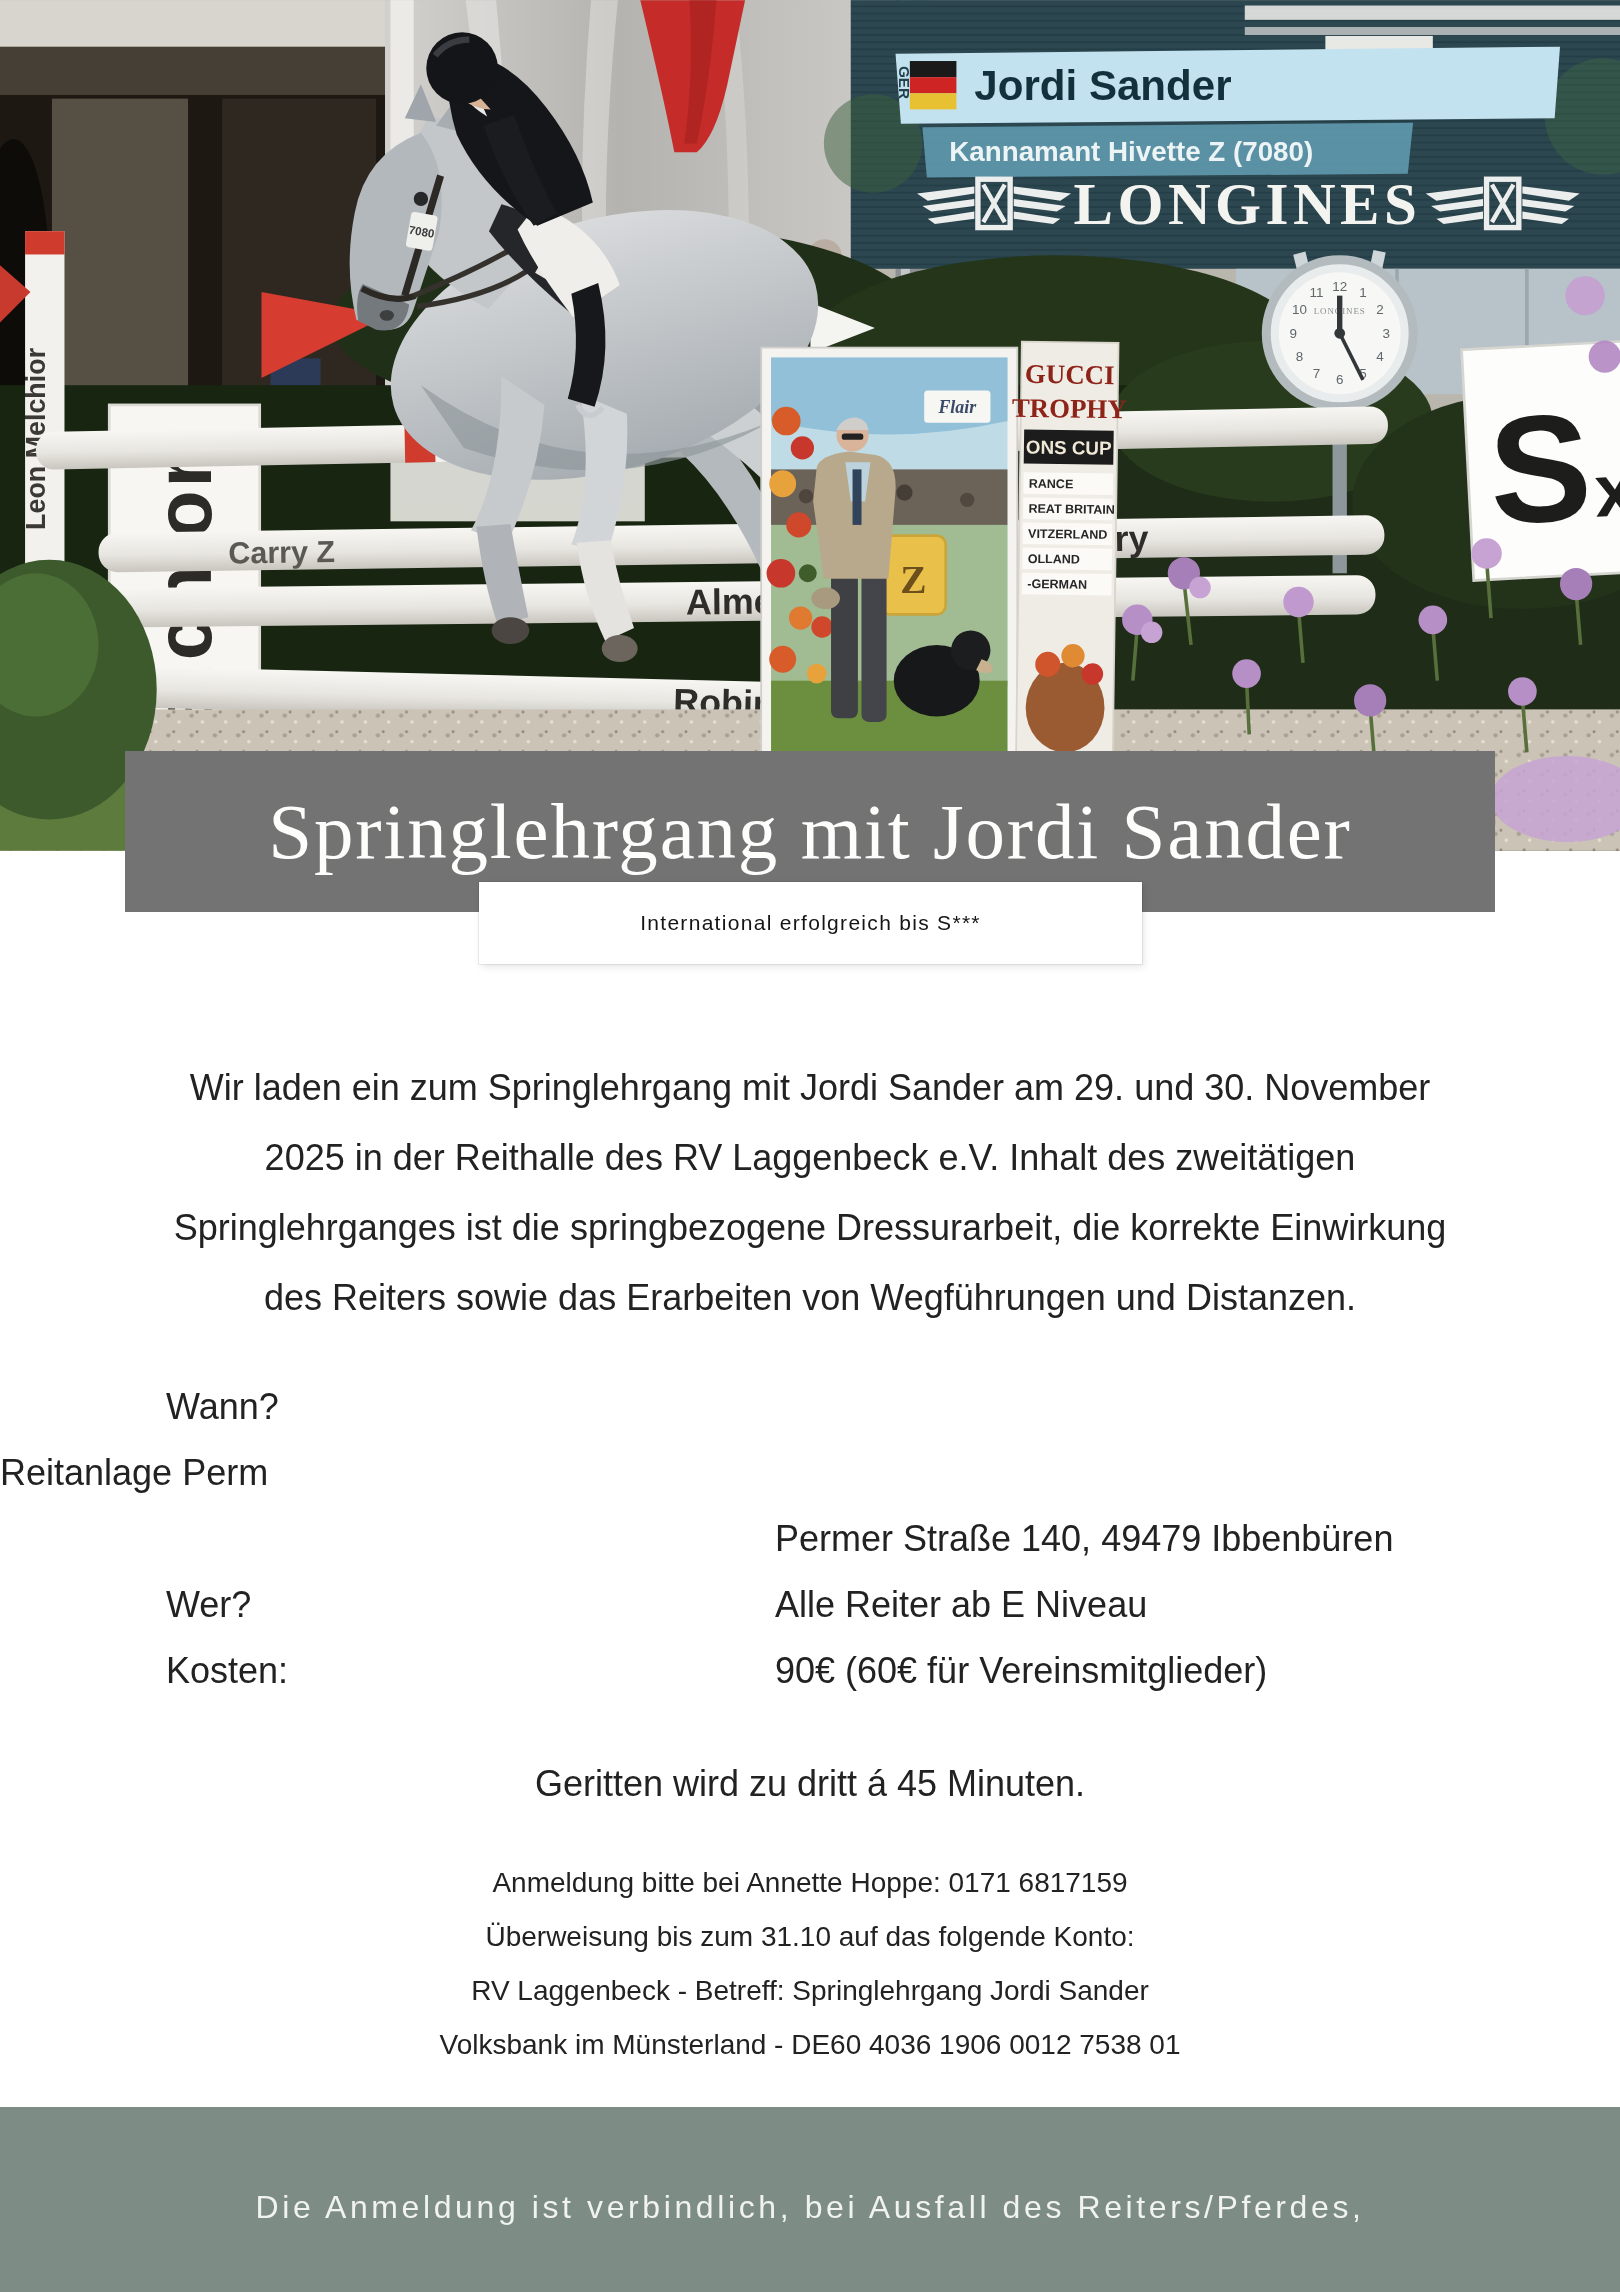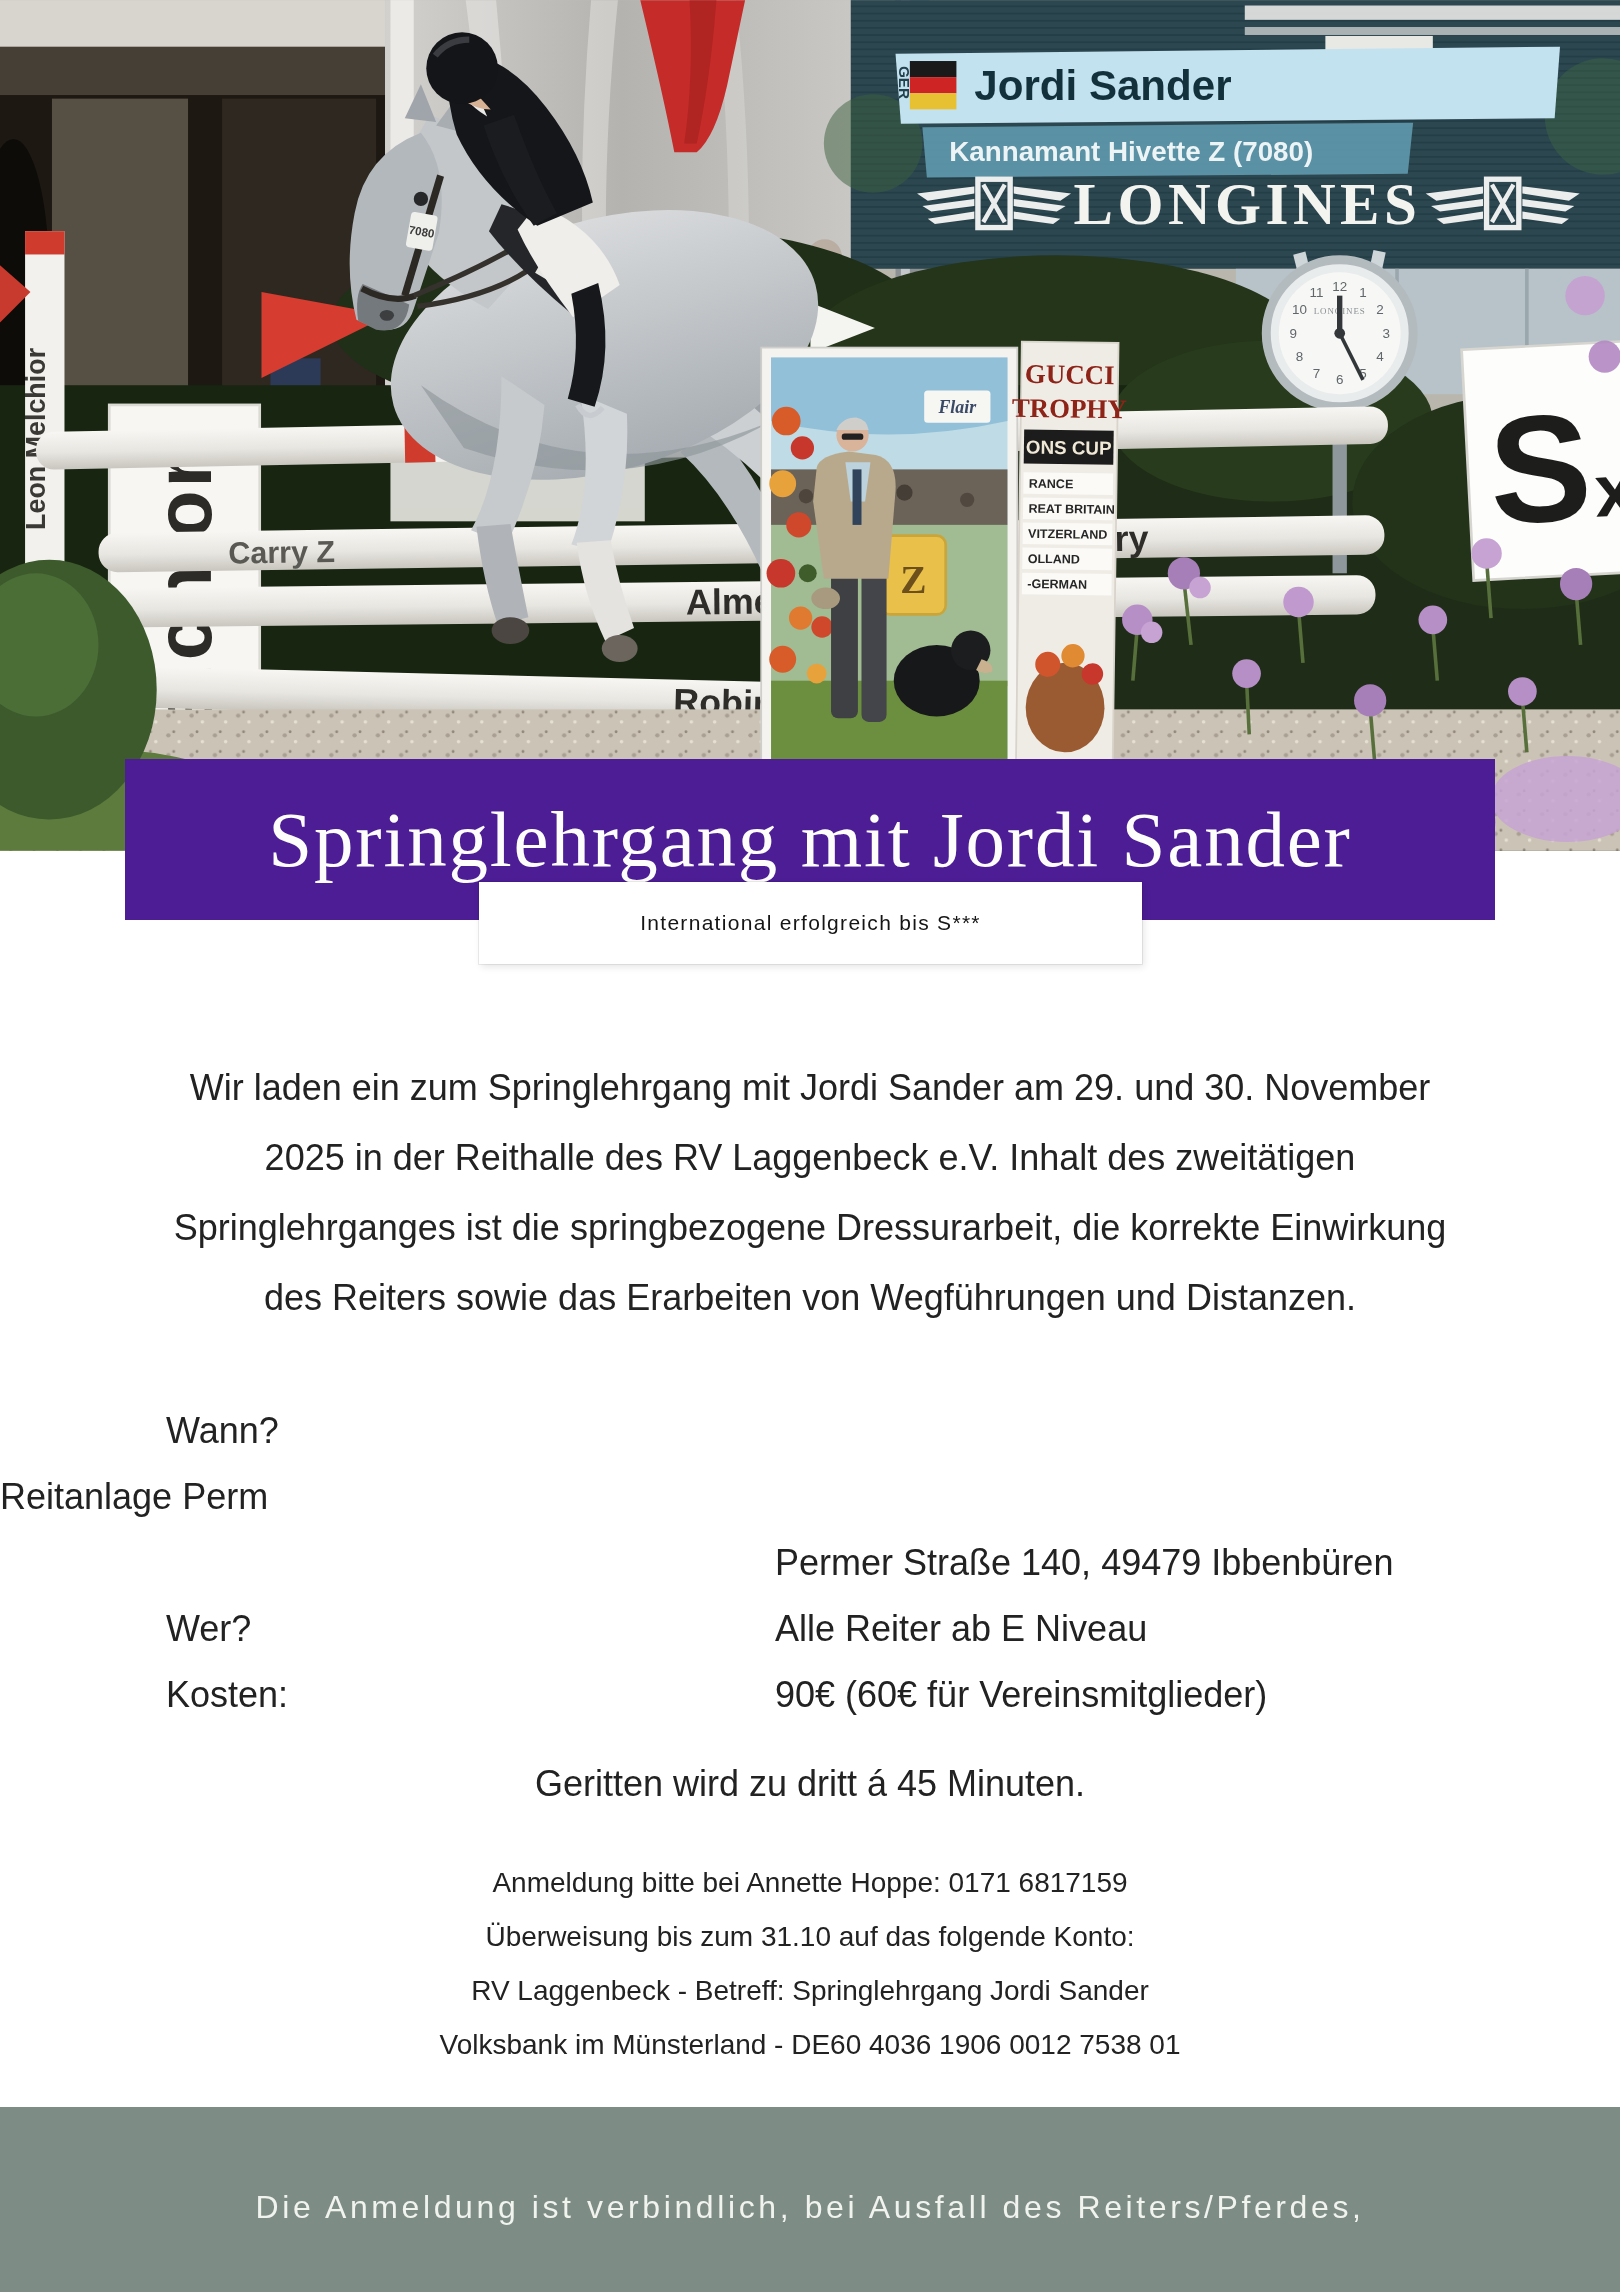--- a/index.html
+++ b/index.html
@@ -14,21 +14,21 @@
   .title-band h1{margin:0;font-family:"Liberation Serif","DejaVu Serif",serif;font-weight:400;
                  font-size:79px;color:#fdfdfb;letter-spacing:1.8px;white-space:nowrap;}
   .subtitle-box{position:absolute;left:479px;top:882px;width:663px;height:82px;background:#ffffff;
                 box-shadow:0 0 0 0.9px rgba(0,0,0,.08),1.8px 2.7px 7.2px rgba(0,0,0,.10);
                 display:flex;align-items:center;justify-content:center;
                 font-size:21px;letter-spacing:1.3px;color:#151515;white-space:nowrap;}
   
   .intro{position:absolute;left:0;top:1053px;width:100%;}
   .intro .line{text-align:center;font-size:36px;line-height:70px;color:#222;white-space:nowrap;}
   .details{position:absolute;left:0;top:1386px;width:100%;font-size:36px;color:#222;}
-  .row{display:flex;height:66px;align-items:flex-end;}
+  .row{display:flex;height:66px;align-items:flex-start;}
   .row .lbl{margin-left:166px;width:609px;flex:none;}
   .row .val{white-space:nowrap;}
   .note{position:absolute;left:0;top:1763px;width:100%;text-align:center;font-size:36px;color:#222;}
   .registration{position:absolute;left:0;top:1856px;width:100%;}
   .registration .line{text-align:center;font-size:28px;line-height:54px;color:#222;white-space:nowrap;}
   
   .page-footer{position:absolute;left:0;top:2107px;width:100%;height:185px;background:#7d8c85;
                display:flex;flex-direction:column;justify-content:center;padding-top:16px;box-sizing:border-box;}
   .page-footer .line{text-align:center;font-size:32px;letter-spacing:3.6px;color:#f1f3ef;
                      line-height:51px;white-space:nowrap;}
@@ -381,21 +381,21 @@
         <circle cx="1770" cy="330" r="22" fill="#c5a0d2" opacity="0.9"></circle>
           <circle cx="1792" cy="398" r="18" fill="#b288c2" opacity="0.9"></circle>
         <ellipse cx="1320" cy="900" rx="90" ry="46" fill="#bd93cb" opacity="0.85"></ellipse>
         <ellipse cx="1560" cy="918" rx="110" ry="52" fill="#ab81bb" opacity="0.85"></ellipse>
         <ellipse cx="1750" cy="892" rx="85" ry="48" fill="#c7a3d4" opacity="0.85"></ellipse>
         <ellipse cx="1430" cy="940" rx="120" ry="40" fill="#5e7b40" opacity="0.8"></ellipse>
       </g>
     </svg>
   </div>
 
-  <div class="title-band" style="background: #4c1d95; margin-top: 8px;">
+  <div class="title-band" style="background: #737373;">
     <h1>Springlehrgang mit Jordi Sander</h1>
   </div>
   <div class="subtitle-box">
     <span>International erfolgreich bis S***</span>
   </div>
 
   <div class="intro">
     <div class="line">Wir laden ein zum Springlehrgang mit Jordi Sander am 29. und 30. November</div>
     <div class="line">2025 in der Reithalle des RV Laggenbeck e.V. Inhalt des zweitätigen</div>
     <div class="line">Springlehrganges ist die springbezogene Dressurarbeit, die korrekte Einwirkung</div>

